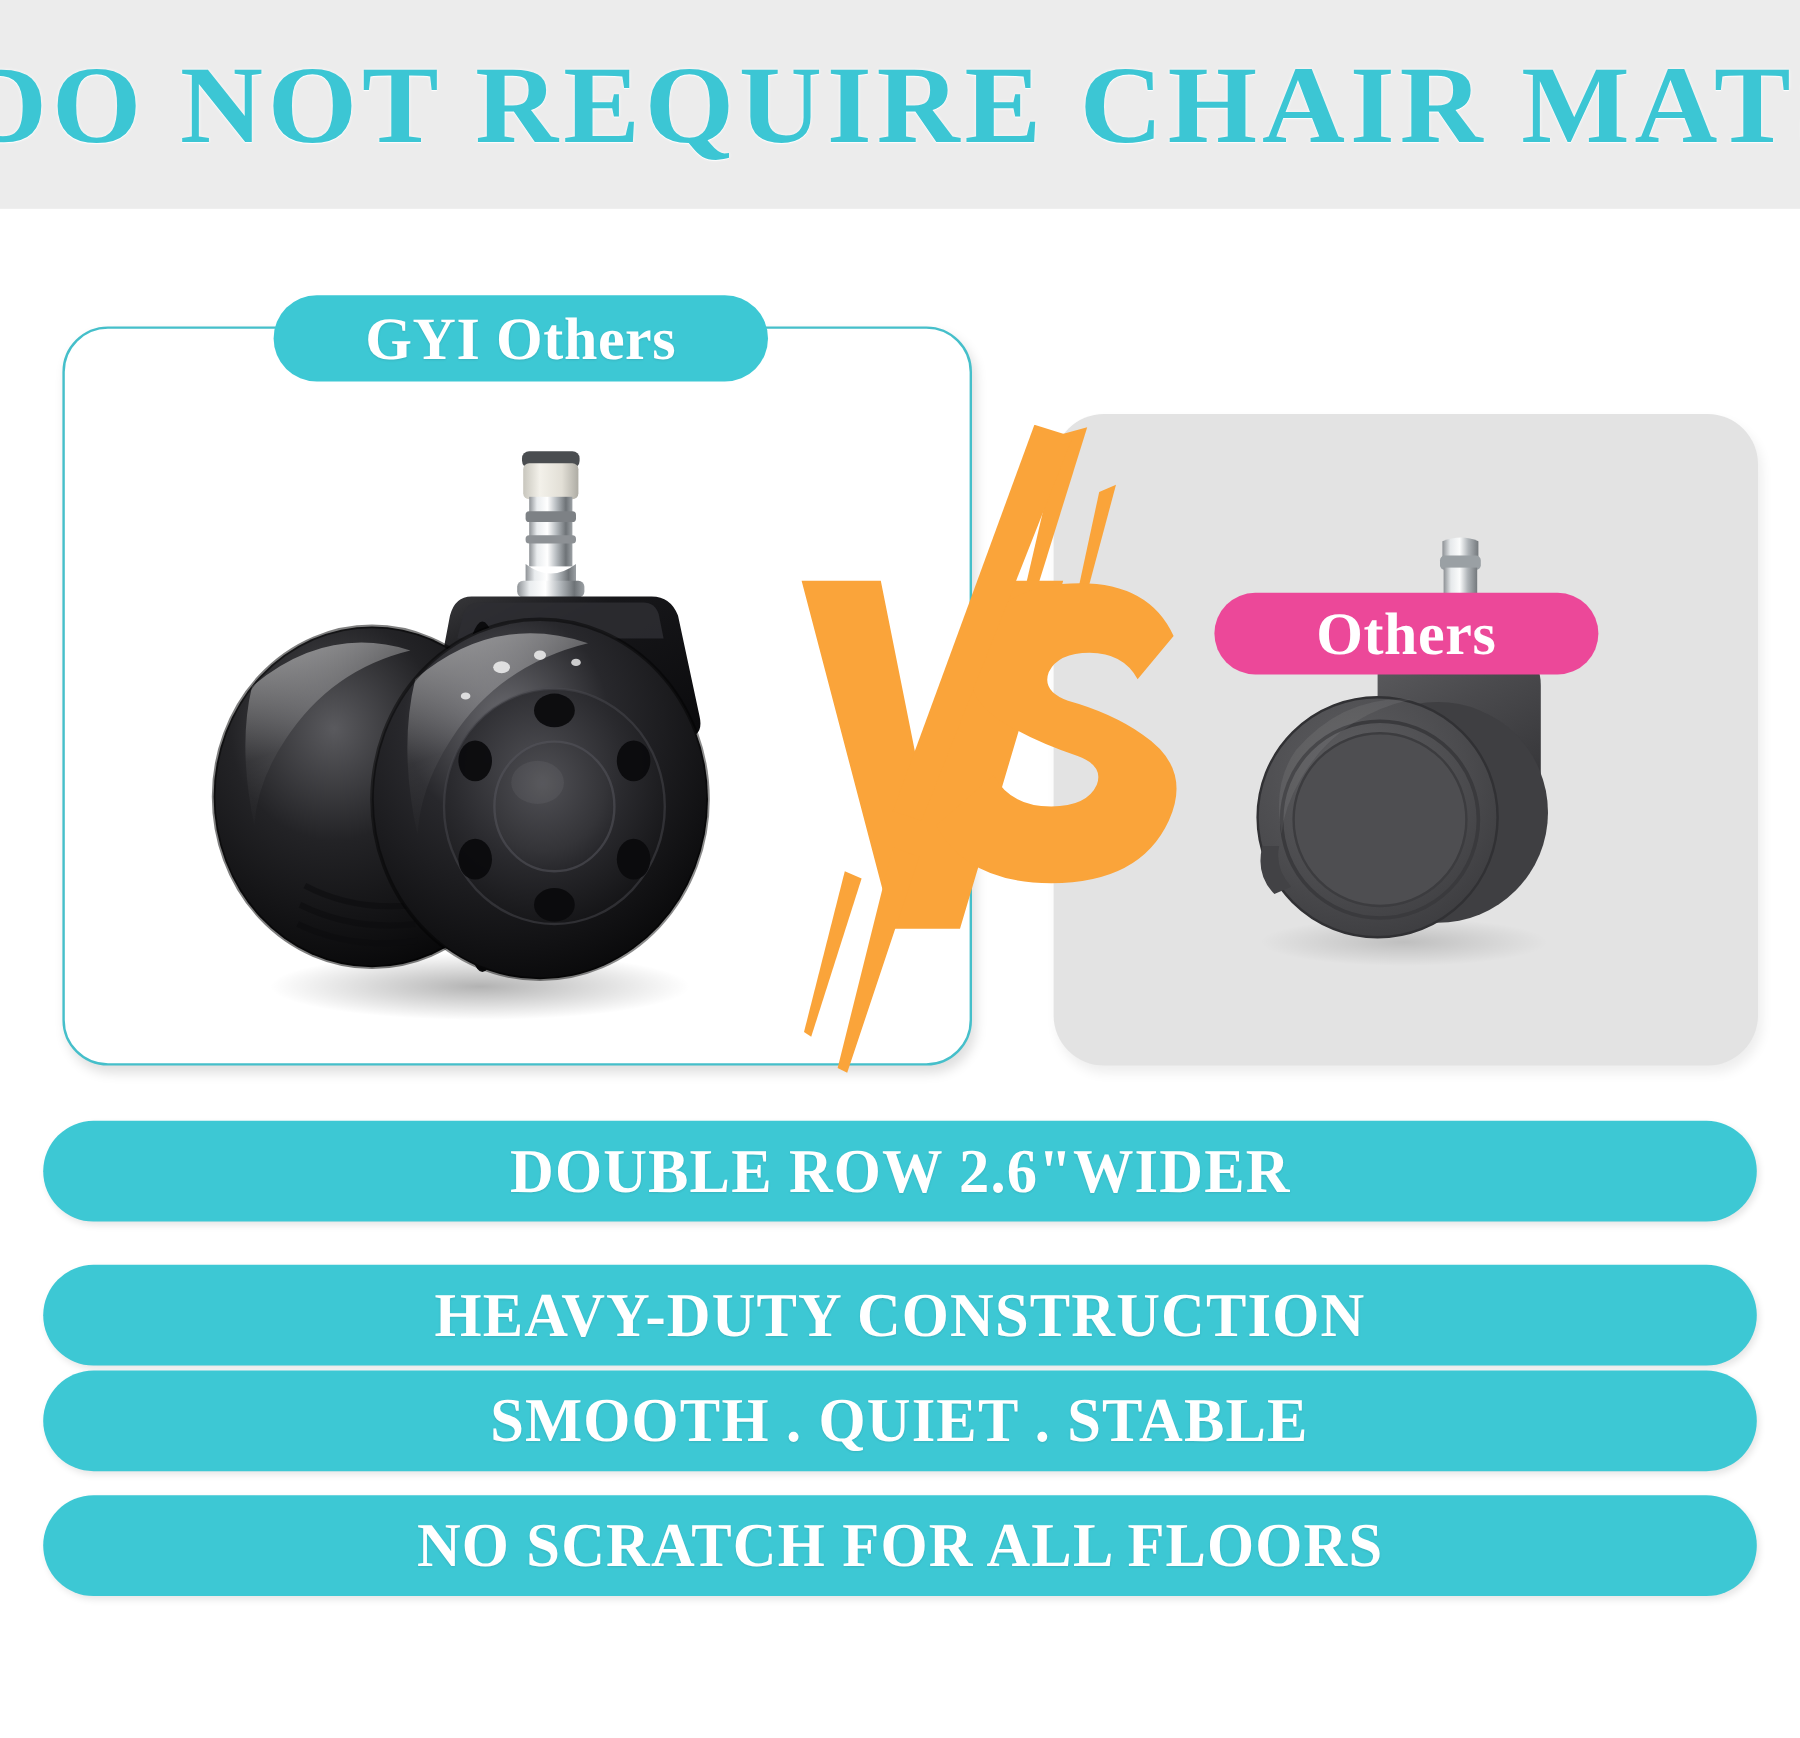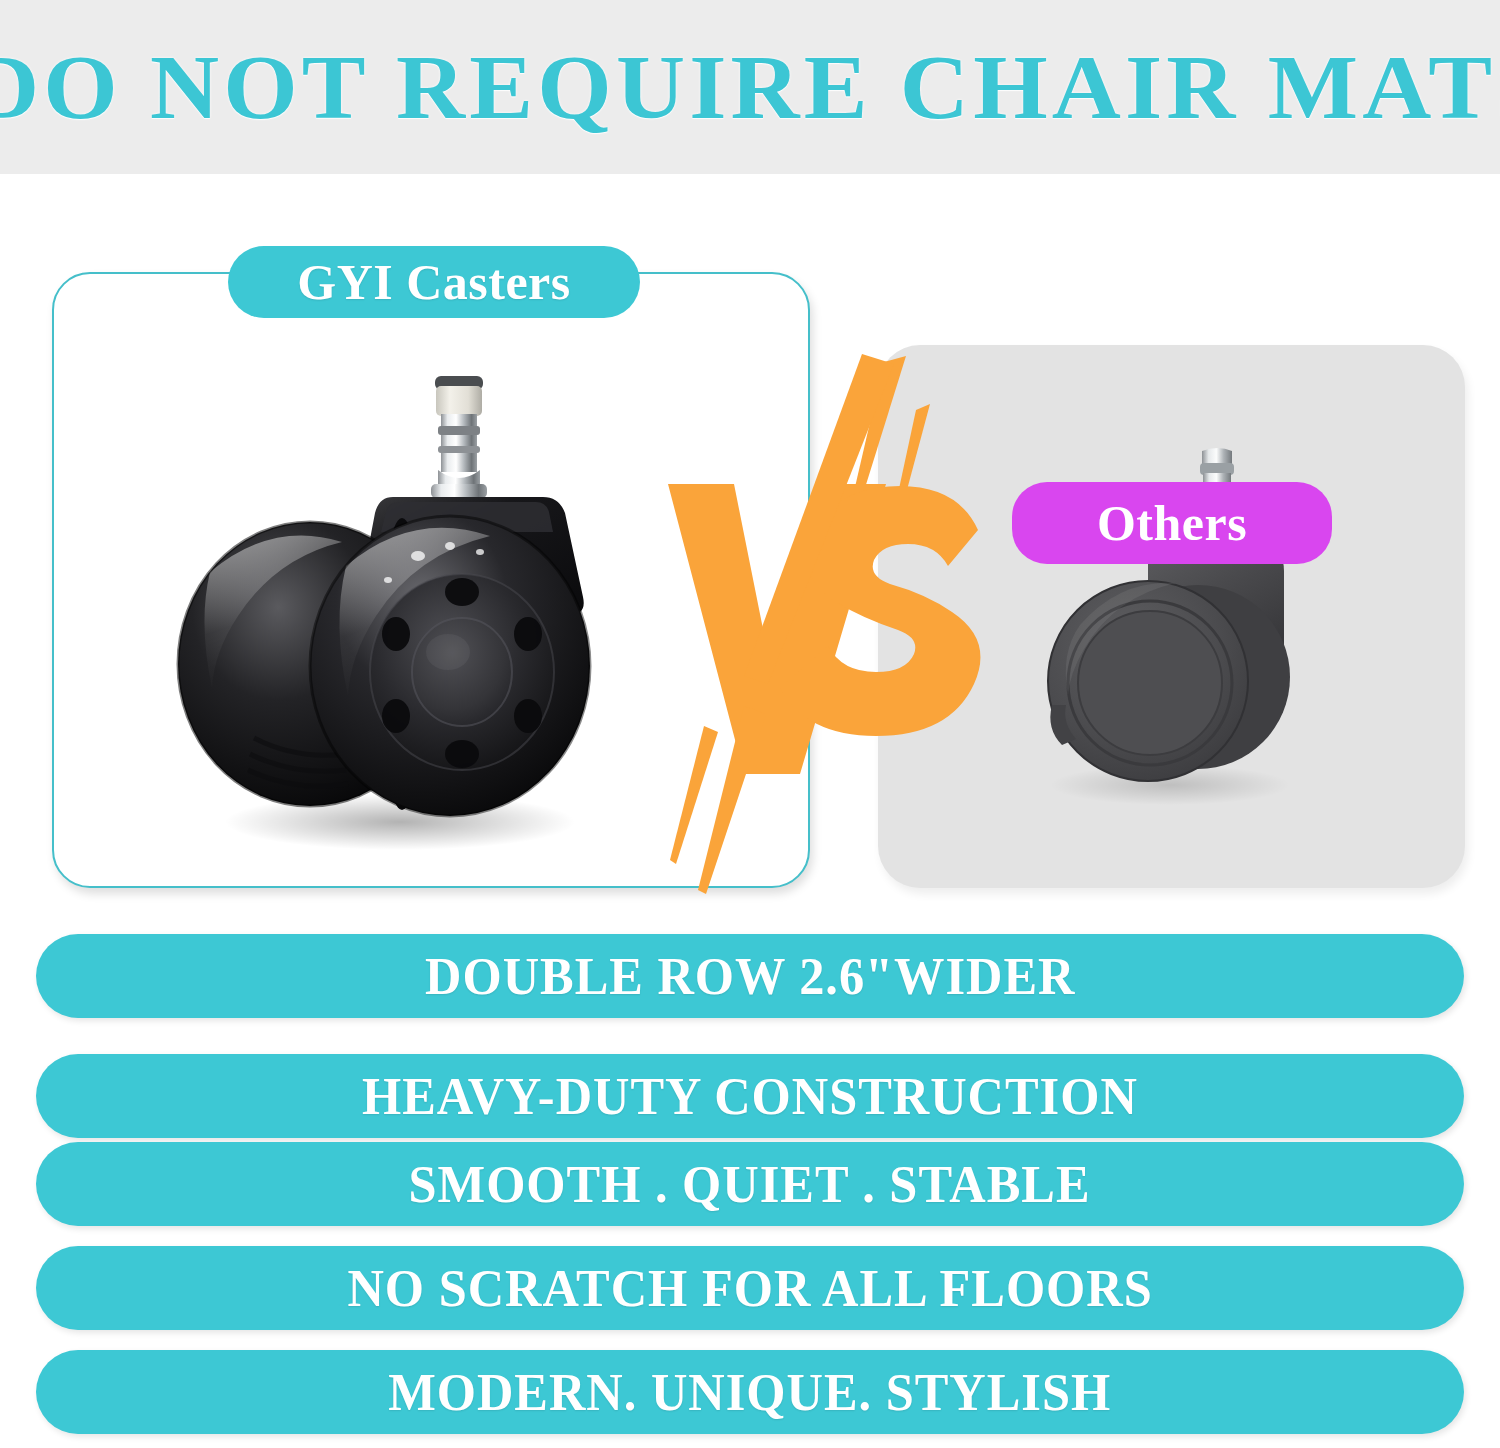--- a/index.html
+++ b/index.html
@@ -82,23 +82,23 @@
   #others-card {
     position: absolute;
     left: 878px; top: 171px;
     width: 587px; height: 543px;
     background: #e3e3e3;
     border-radius: 42px;
     box-shadow: 3px 6px 10px rgba(0,0,0,0.07);
   }
   #others-pill {
     position: absolute;
-    left: 1012px; top: 308px;
-    width: 320px; height: 82px;
-    background: #d946ef;
+    left: 1012px; top: 320px;
+    width: 320px; height: 68px;
+    background: #ec4899;
     border-radius: 35px;
     display: flex;
     align-items: center;
     justify-content: center;
     z-index: 6;
   }
   #others-pill .pill-label {
     font-family: "Liberation Serif", serif;
     font-weight: bold;
     font-size: 50px;
@@ -280,21 +280,21 @@
       <g fill="#ffffff" opacity="0.75">
         <ellipse cx="268" cy="222" rx="7" ry="5"></ellipse>
         <ellipse cx="300" cy="212" rx="5" ry="4"></ellipse>
         <ellipse cx="238" cy="246" rx="4" ry="3"></ellipse>
         <ellipse cx="330" cy="218" rx="4" ry="3"></ellipse>
       </g>
     </svg>
   </div>
 
   <div id="gyi-pill">
-    <span class="pill-label">GYI Casters</span>
+    <span class="pill-label">GYI Others</span>
   </div>
 
   <div id="others-card"></div>
 
   <div id="others-caster-wrap">
     <svg class="caster-svg" viewBox="0 0 340 380" width="340" height="380" xmlns="http://www.w3.org/2000/svg">
       <defs>
         <linearGradient id="oStemG" x1="0" y1="0" x2="1" y2="0">
           <stop offset="0%" stop-color="#8d9195"></stop>
           <stop offset="22%" stop-color="#e6e9eb"></stop>
@@ -377,16 +377,13 @@
   </div>
   <div class="feature-bar fb1">
     <span class="feature-label">HEAVY-DUTY CONSTRUCTION</span>
   </div>
   <div class="feature-bar fb3">
     <span class="feature-label">NO SCRATCH FOR ALL FLOORS</span>
   </div>
   <div class="feature-bar fb2">
     <span class="feature-label">SMOOTH . QUIET . STABLE</span>
   </div>
-  <div class="feature-bar fb4">
-    <span class="feature-label">MODERN. UNIQUE. STYLISH</span>
-  </div>
 </div>
 
 </body></html>

